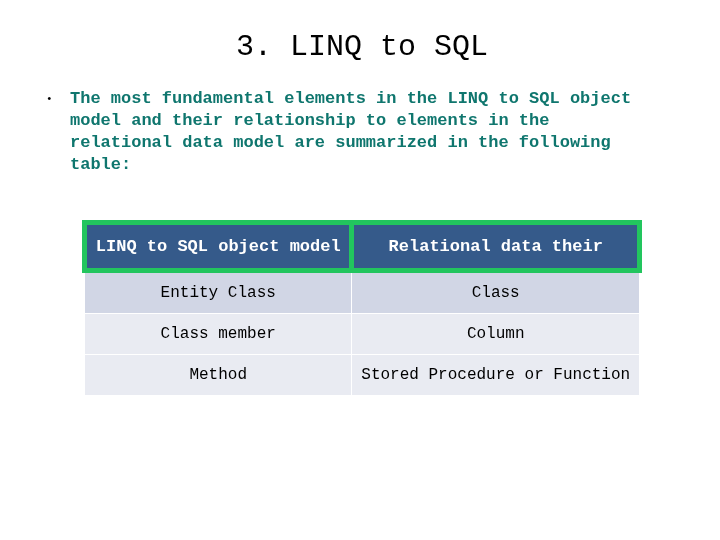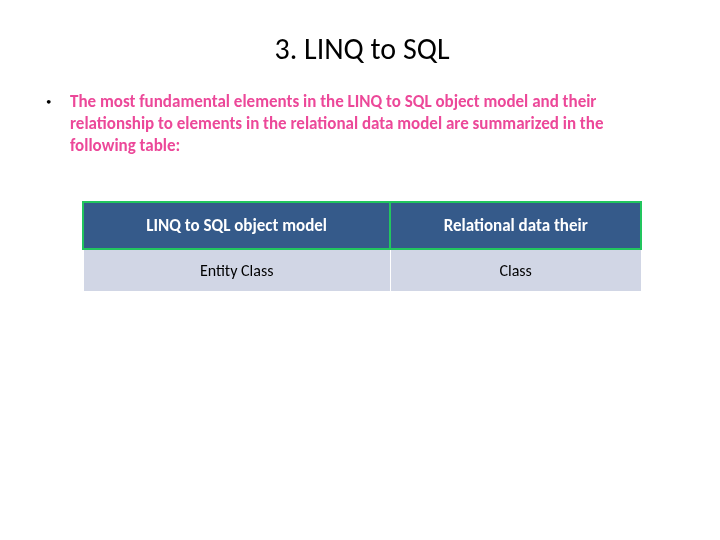--- a/index.html
+++ b/index.html
@@ -10,20 +10,21 @@
     background: #ffffff;
     font-family: Calibri, Arial, sans-serif;
     color: #000;
   }
   .slide {
     position: relative;
     width: 720px;
     height: 540px;
     box-sizing: border-box;
     padding: 30px 36px 0 40px;
+    font-family: Liberation Mono, monospace;
   }
   .title {
     text-align: center;
     font-size: 30px;
     font-weight: 400;
     margin: 0 0 24px 0;
     letter-spacing: 0;
   }
   .bullet-row {
     display: flex;
@@ -35,39 +36,39 @@
     line-height: 22px;
     width: 24px;
     flex: 0 0 24px;
     text-align: left;
     color: #000;
   }
   .bullet-text {
     font-size: 17px;
     line-height: 22px;
     font-weight: 700;
-    color: #ec4899;
+    color: #0f766e;
     padding-right: 40px;
   }
   .tablewrap {
     margin: 44px auto 0 auto;
     width: 560px;
   }
   table {
     border-collapse: collapse;
     width: 100%;
   }
   th {
     background: #355a8a;
     color: #ffffff;
     font-weight: 700;
     font-size: 17px;
     padding: 12px 8px;
     text-align: center;
-    border: 2px solid #22c55e;
+    border: 5px solid #22c55e;
   }
   td {
     font-size: 16px;
     text-align: center;
     padding: 11px 8px;
     border: 1px solid #ffffff;
     color: #000;
   }
   tr.odd td  { background: #d1d6e5; }
   tr.even td { background: #e9ebf2; }
@@ -90,17 +91,25 @@
         <tr>
           <th>LINQ to SQL object model</th>
           <th>Relational data their</th>
         </tr>
       </thead>
       <tbody>
         <tr class="odd">
           <td>Entity Class</td>
           <td>Class</td>
         </tr>
+        <tr class="even">
+          <td>Class member</td>
+          <td>Column</td>
+        </tr>
+        <tr class="even">
+          <td>Method</td>
+          <td>Stored Procedure or Function</td>
+        </tr>
       </tbody>
     </table>
   </div>
 
 </div>
 
 </body></html>

